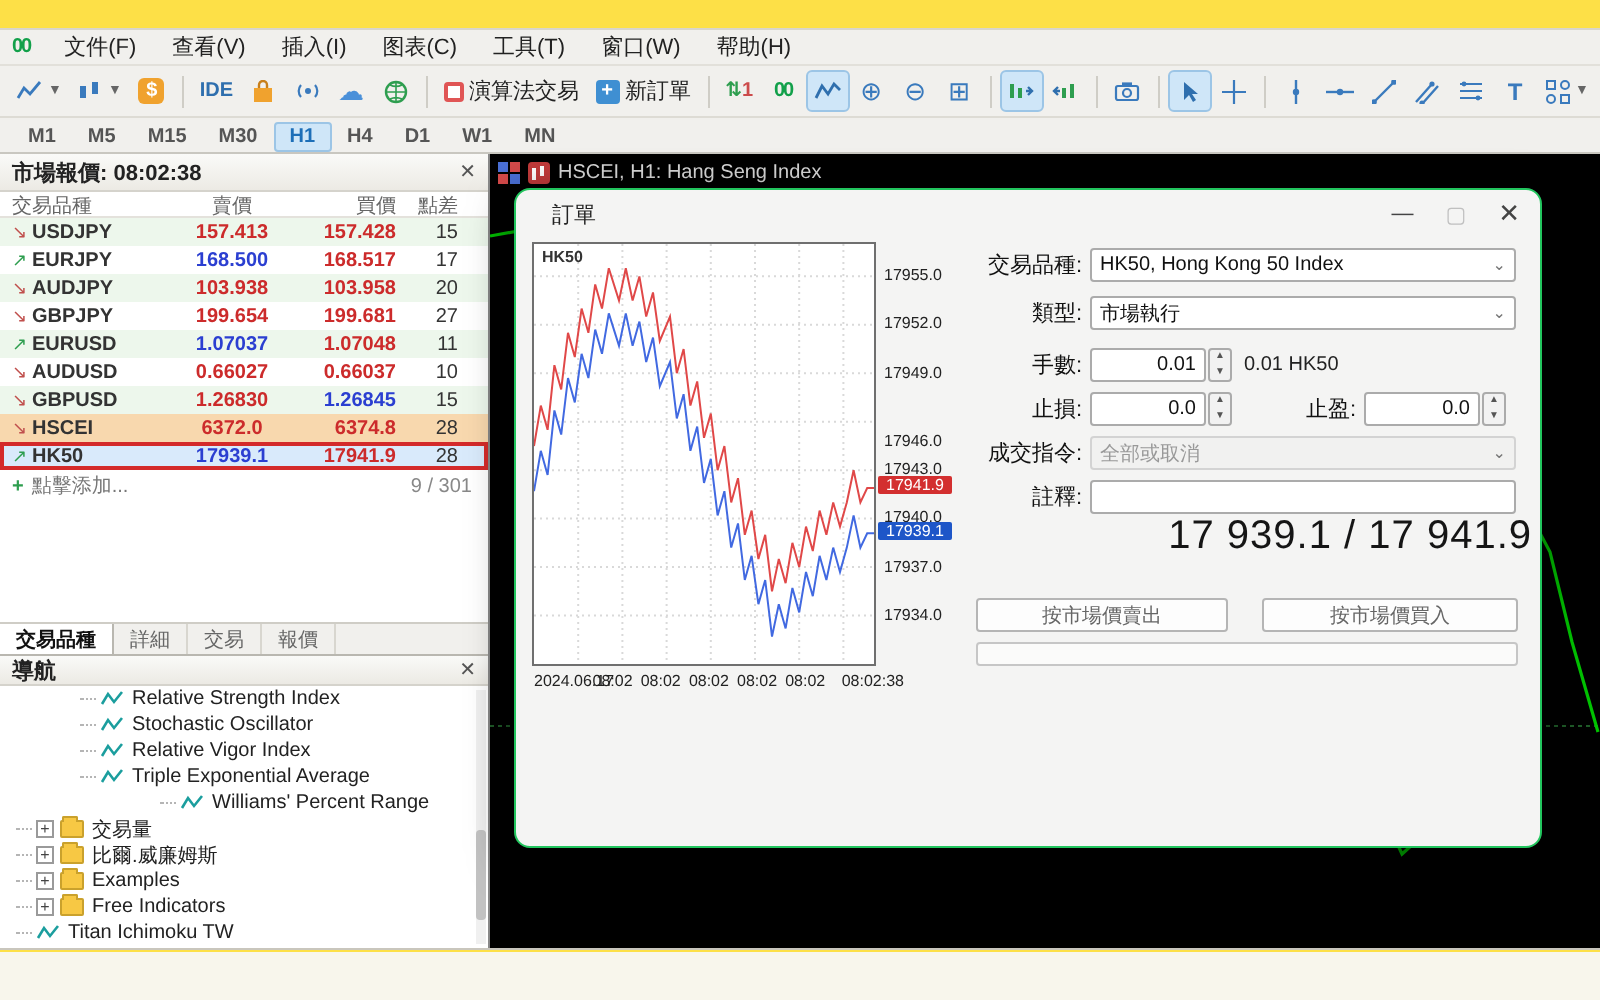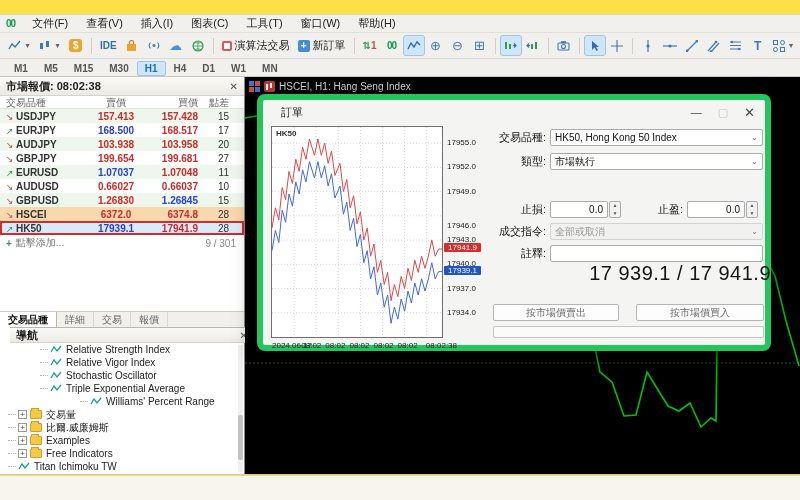--- a/index.html
+++ b/index.html
@@ -62,21 +62,21 @@
   .pr.down { color:#cc2b2b; } .pr.up { color:#2b3fd1; }
   .spr { color:#333; }
   .mw-add { position:absolute; left:0; top:159px; width:100%; height:14px; display:flex; align-items:center; font-size:10px; color:#777; padding:0 8px 0 6px; }
   .mw-add .plus { color:#2e9e4f; font-weight:bold; margin-right:4px; }
   .mw-counter { margin-left:auto; color:#888; }
 
   .mw-tabs { position:absolute; left:0; top:234px; width:100%; height:16px; border-top:1px solid #cfcdc6; background:#f1f0ed; display:flex; align-items:stretch; font-size:10px; color:#666; }
   .mwtab { display:flex; align-items:center; padding:0 8px; border-right:1px solid #d8d6cf; }
   .mwtab.active { background:#fff; color:#111; font-weight:bold; border-right:1px solid #b9b7b0; }
 
-  .nav-header { position:absolute; left:10px; top:250px; width:100%; height:16px; background:linear-gradient(#fafaf8,#eceae4); border-top:1px solid #b9b7b0; border-bottom:1px solid #d5d3cc; font-size:11px; font-weight:bold; color:#222; display:flex; align-items:center; padding:0 6px; }
+  .nav-header { position:absolute; left:0; top:250px; width:100%; height:16px; background:linear-gradient(#fafaf8,#eceae4); border-top:1px solid #b9b7b0; border-bottom:1px solid #d5d3cc; font-size:11px; font-weight:bold; color:#222; display:flex; align-items:center; padding:0 6px; }
   .nav-tree { position:absolute; left:0; top:266px; width:100%; height:131px; background:#fff; overflow:hidden; }
   .tree-item { height:13px; display:flex; align-items:center; font-size:10px; color:#222; white-space:nowrap; }
   .tree-item .stub { border-top:1px dotted #b5b5b5; height:0; display:inline-block; }
   .expand { width:9px; height:9px; border:1px solid #9a9a9a; background:#fff; font-size:8px; line-height:7px; text-align:center; color:#444; margin-right:3px; flex:none; }
   .folder { width:12px; height:9px; background:#f7c844; border:1px solid #caa12c; border-radius:1px; position:relative; margin-right:4px; flex:none; }
   .folder:before { content:""; position:absolute; left:0; top:-3px; width:6px; height:2px; background:#f7c844; border:1px solid #caa12c; border-bottom:none; border-radius:1px 1px 0 0; }
   .ind-icn { margin-right:4px; flex:none; }
   .nav-scroll { position:absolute; right:1px; top:268px; width:5px; height:127px; background:#f0f0f0; }
   .nav-scroll .thumb { position:absolute; left:0; width:5px; top:70px; height:45px; background:#c2c2c2; border-radius:2px; }
 
@@ -87,21 +87,21 @@
   .ct-icn1 i { display:block; width:5px; height:5px; }
   .ct-icn1 i:nth-child(1){background:#4a6fd4;} .ct-icn1 i:nth-child(2){background:#d44a4a;}
   .ct-icn1 i:nth-child(3){background:#d44a4a;} .ct-icn1 i:nth-child(4){background:#4a6fd4;}
   .ct-icn2 { width:11px; height:11px; background:#c23b3b; border-radius:2px; position:relative; }
   .ct-icn2:before { content:""; position:absolute; left:2px; top:3px; width:2px; height:6px; background:#fff; }
   .ct-icn2:after { content:""; position:absolute; left:6px; top:2px; width:2px; height:5px; background:#fff; }
   .chart-title { color:#d8d8d8; font-size:10px; }
   .mainchart-svg { position:absolute; left:0; top:0; }
 
   
-  .dialog { position:absolute; left:12px; top:17px; width:514px; height:257px; background:#f4f4f3; border:6px solid #22c55e; border-radius:8px; box-shadow:0 6px 22px rgba(0,0,0,.6); }
+  .dialog { position:absolute; left:12px; top:17px; width:514px; height:330px; background:#f4f4f3; border:1px solid #22c55e; border-radius:8px; box-shadow:0 6px 22px rgba(0,0,0,.6); }
   .dlg-titlebar { position:absolute; left:0; top:0; width:100%; height:24px; display:flex; align-items:center; padding:0 10px 0 18px; font-size:11px; color:#222; }
   .dlg-ctrls { margin-left:auto; display:flex; gap:16px; align-items:center; color:#444; font-size:11px; }
   .dlg-ctrls .dim { color:#c0c0c0; }
   .tickchart { position:absolute; left:8px; top:26px; width:200px; height:228px; }
   .tc-plot { position:absolute; left:0; top:0; width:172px; height:212px; border:1px solid #6f6f6f; background:#fff; }
   .tc-sym { position:absolute; left:4px; top:2px; font-size:8px; font-weight:bold; color:#333; z-index:3; }
   .tc-ylab { position:absolute; font-size:8px; color:#222; left:176px; width:40px; }
   .tc-badge { position:absolute; left:173px; width:37px; font-size:8px; color:#fff; text-align:center; border-radius:1px; padding:0 1px; z-index:4; }
   .tc-xlabs { position:absolute; left:0; top:215px; width:172px; height:12px; font-size:8px; color:#222; }
   .tc-xlabs span { position:absolute; top:0; }
@@ -401,28 +401,28 @@
               <svg class="ind-icn" width="12" height="9">
                 <polyline points="1,7 4,2 7,6 11,1" fill="none" stroke="#1b9e9e" stroke-width="1.3"></polyline>
               </svg>
               <span>Relative Strength Index</span>
             </div>
             <div class="tree-item" style="padding-left: 40px;">
               <span class="stub" style="width: 8px; margin-right: 2px;"></span>
               <svg class="ind-icn" width="12" height="9">
                 <polyline points="1,7 4,2 7,6 11,1" fill="none" stroke="#1b9e9e" stroke-width="1.3"></polyline>
               </svg>
-              <span>Relative Vigor Index</span>
+              <span>Stochastic Oscillator</span>
             </div>
             <div class="tree-item" style="padding-left: 40px;">
               <span class="stub" style="width: 8px; margin-right: 2px;"></span>
               <svg class="ind-icn" width="12" height="9">
                 <polyline points="1,7 4,2 7,6 11,1" fill="none" stroke="#1b9e9e" stroke-width="1.3"></polyline>
               </svg>
-              <span>Stochastic Oscillator</span>
+              <span>Relative Vigor Index</span>
             </div>
             <div class="tree-item" style="padding-left: 40px;">
               <span class="stub" style="width: 8px; margin-right: 2px;"></span>
               <svg class="ind-icn" width="12" height="9">
                 <polyline points="1,7 4,2 7,6 11,1" fill="none" stroke="#1b9e9e" stroke-width="1.3"></polyline>
               </svg>
               <span>Triple Exponential Average</span>
             </div>
             <div class="tree-item" style="padding-left: 40px; margin-left: 40px;">
               <span class="stub" style="width: 8px; margin-right: 2px;"></span>
@@ -548,20 +548,31 @@
                 <span class="chev">⌄</span>
               </div>
             </div>
             <div class="frow" style="top:53px">
               <span class="flabel">類型:</span>
               <div class="ffield wide">
                 <span>市場執行</span>
                 <span class="chev">⌄</span>
               </div>
             </div>
+            <div class="frow" style="top:79px">
+              <span class="flabel">手數:</span>
+              <div class="ffield num">
+                  <span>0.01</span>
+                </div>
+              <div class="spin">
+                  <i>▲</i>
+                  <i>▼</i>
+                </div>
+              <span class="fhint">0.01 HK50</span>
+            </div>
             <div class="frow" style="top:101px">
               <span class="flabel">止損:</span>
               <div class="ffield num">
                   <span>0.0</span>
                 </div>
               <div class="spin">
                   <i>▲</i>
                   <i>▼</i>
                 </div>
               <span class="flabel" style="width:62px">止盈:</span>

